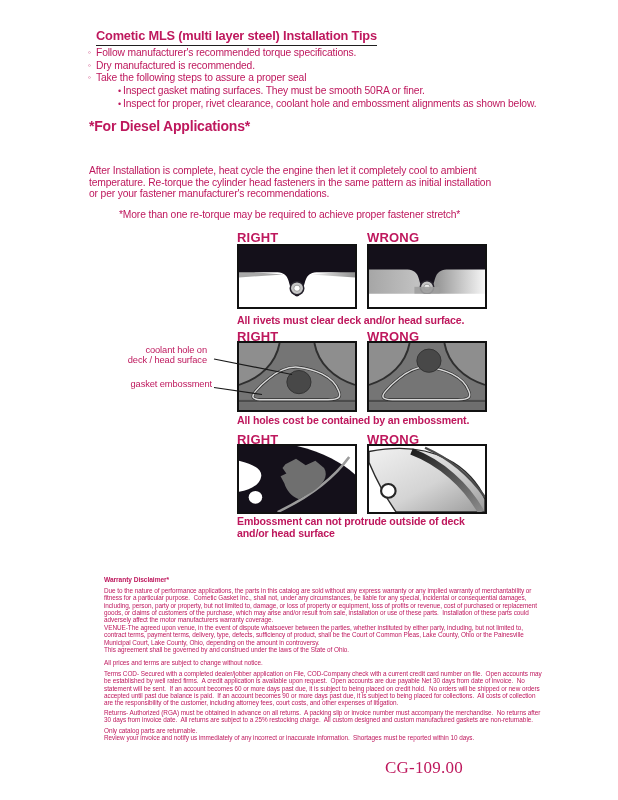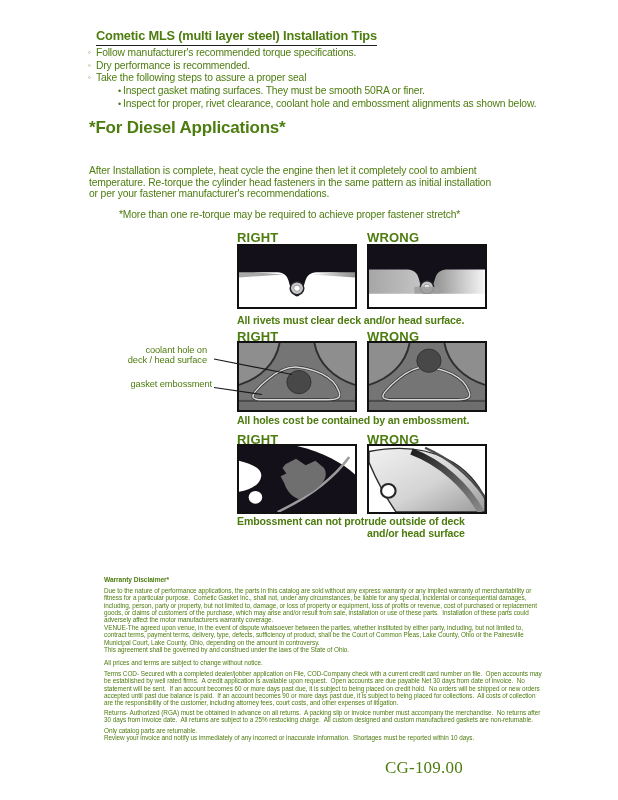--- a/index.html
+++ b/index.html
@@ -1,32 +1,32 @@
 <!DOCTYPE html>
 <html><head>
 <meta charset="utf-8">
 <style>
   html,body { margin:0; padding:0; background:#e8e8e8; }
   .page {
     position:relative; width:618px; height:800px; margin:0 auto;
     background:#ffffff; overflow:hidden;
-    font-family:"Liberation Sans", sans-serif; color:#4d7c0f;
+    font-family:"Liberation Sans", sans-serif; color:#be185d;
   }
   .abs { position:absolute; }
   .pre { white-space:pre; }
   .title {
     font-size:12.8px; font-weight:bold; letter-spacing:-0.2px;
     border-bottom:1.6px solid #1f1f1f; padding-bottom:1.5px;
   }
   .body-txt { font-size:10.3px; line-height:11.7px; letter-spacing:-0.15px; }
   .bullet-line { display:flex; align-items:baseline; }
   .b-mark { width:8px; font-size:8px; position:relative; top:-1px; }
   .sb-mark { width:5px; font-size:9px; }
   .sub { margin-left:30px; }
-  .sec-head { font-size:17px; font-weight:bold; letter-spacing:-0.2px; }
+  .sec-head { font-size:14px; font-weight:bold; letter-spacing:-0.2px; }
   .fig-label { font-size:13px; font-weight:bold; letter-spacing:0.2px; text-align:left; width:120px; }
   .fig-caption { font-size:10.6px; font-weight:bold; letter-spacing:-0.15px; line-height:11.5px; }
   .fig-img { box-sizing:border-box; width:120px; border:2px solid #111111; background:#fff; line-height:0; }
   .callout { font-size:9.3px; line-height:10px; text-align:right; width:102px; letter-spacing:-0.1px; }
   .legal { font-size:6.4px; line-height:7.3px; letter-spacing:-0.05px; }
   .legal-head { font-size:6.6px; font-weight:bold; }
   .page-num { font-size:17px; letter-spacing:0.2px;font-family:Liberation Serif, serif; }
 </style>
 </head>
 <body>
@@ -37,21 +37,21 @@
     <span class="title">Cometic MLS (multi layer steel) Installation Tips</span>
   </div>
 
   <div class="abs body-txt" style="left:88px; top:47px;">
     <div class="bullet-line">
       <span class="b-mark">◦</span>
       <span>Follow manufacturer's recommended torque specifications.</span>
     </div>
     <div class="bullet-line">
       <span class="b-mark">◦</span>
-      <span>Dry performance is recommended.</span>
+      <span>Dry manufactured is recommended.</span>
     </div>
     <div class="bullet-line">
       <span class="b-mark">◦</span>
       <span>Take the following steps to assure a proper seal</span>
     </div>
     <div class="bullet-line sub">
       <span class="sb-mark">•</span>
       <span>Inspect gasket mating surfaces.  They must be smooth 50RA or finer.</span>
     </div>
     <div class="bullet-line sub">
@@ -172,21 +172,21 @@
             <stop offset="1" stop-color="#8a8a8a"></stop>
         </linearGradient>
       </defs>
       <rect width="120" height="72" fill="#ffffff"></rect>
       <path d="M0,6 C30,0 58,2 80,14 C100,24 114,42 120,58 V72 H28 C12,48 4,28 0,18 Z" fill="url(#g3w)" stroke="#2b2b2b" stroke-width="1.5"></path>
       <path d="M44,6 C74,18 100,42 116,72" stroke="url(#g3b)" stroke-width="7" fill="none"></path>
       <path d="M58,2 C88,16 108,38 120,56" stroke="#4a4a4a" stroke-width="2.5" fill="none"></path>
       <circle cx="20" cy="49" r="7.5" fill="#ffffff" stroke="#262626" stroke-width="2.2"></circle>
     </svg>
   </div>
-  <div class="abs fig-caption pre" style="left:237px; top:516px;text-align:right;">Embossment can not protrude outside of deck
+  <div class="abs fig-caption pre" style="left:237px; top:516px;">Embossment can not protrude outside of deck
 and/or head surface</div>
 
   <div class="abs legal legal-head" style="left:104px; top:576px;">Warranty Disclaimer*</div>
   <div class="abs legal pre" style="left:104px; top:587px;">Due to the nature of performance applications, the parts in this catalog are sold without any express warranty or any implied warranty of merchantability or
 fitness for a particular purpose.  Cometic Gasket Inc., shall not, under any circumstances, be liable for any special, incidental or consequential damages,
 including, person, party or property, but not limited to, damage, or loss of property or equipment, loss of profits or revenue, cost of purchased or replacement
 goods, or claims of customers of the purchase, which may arise and/or result from sale, installation or use of these parts.  Installation of these parts could
 adversely affect the motor manufacturers warranty coverage.</div>
   <div class="abs legal pre" style="left:104px; top:624px;">VENUE-The agreed upon venue, in the event of dispute whatsoever between the parties, whether instituted by either party, including, but not limited to,
 contract terms, payment terms, delivery, type, defects, sufficiency of product, shall be the Court of Common Pleas, Lake County, Ohio or the Painesville

